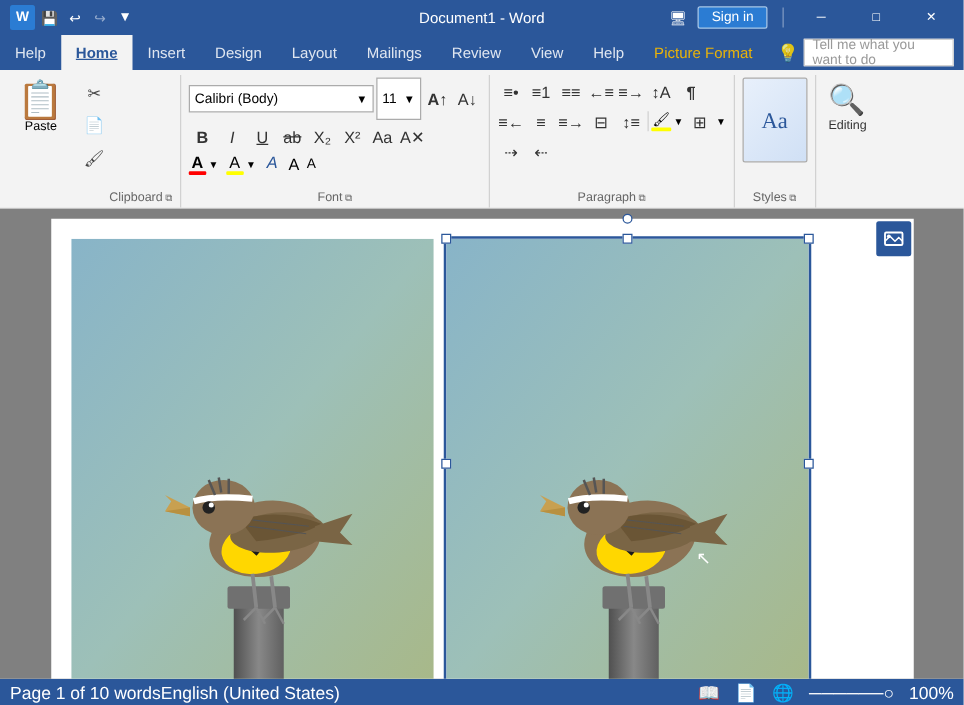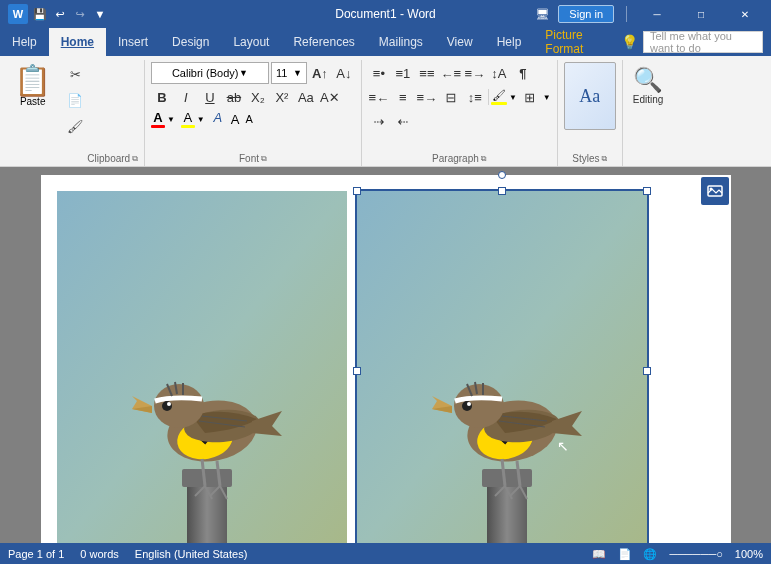--- a/index.html
+++ b/index.html
@@ -27,22 +27,22 @@
 
     .ribbon-content { display: flex; align-items: stretch; padding: 4px 2px 0; background: #f3f3f3; height: 110px; }
     .ribbon-group { display: flex; flex-direction: column; align-items: center; border-right: 1px solid #d1d1d1; padding: 2px 6px; min-width: fit-content; }
     .ribbon-group-content { display: flex; align-items: flex-start; flex: 1; gap: 2px; }
     .ribbon-group-label-row { display: flex; align-items: center; gap: 2px; }
     .paste-btn { display: flex; flex-direction: column; align-items: center; cursor: pointer; padding: 4px 6px; border-radius: 2px; }
     .clipboard-right { display: flex; flex-direction: column; gap: 2px; margin-left: 2px; }
     .small-btn { display: flex; align-items: center; justify-content: center; width: 24px; height: 24px; cursor: pointer; border-radius: 2px; font-size: 13px; color: #444; }
 
     
-    .font-selector { display: flex; align-items: center; border: 1px solid #ababab; background: white; height: 22px; width: 118px; padding: 0 20px; cursor: text; }
-    .font-size-selector { display: flex; align-items: center; border: 1px solid #ababab; background: white; height: 22px; width: 36px; padding: 4px 4px; cursor: text; }
+    .font-selector { display: flex; align-items: center; border: 1px solid #ababab; background: white; height: 22px; width: 148px; padding: 0 4px; cursor: text; }
+    .font-size-selector { display: flex; align-items: center; border: 1px solid #ababab; background: white; height: 22px; width: 36px; padding: 16px 4px; cursor: text; }
     .font-row { display: flex; gap: 2px; align-items: center; }
     .font-btn { display: flex; align-items: center; justify-content: center; width: 22px; height: 22px; cursor: pointer; border-radius: 2px; font-size: 13px; color: #333; }
     .font-btn.bold { font-weight: bold; font-size: 13px; }
     .font-btn.italic { font-style: italic; }
     .font-btn.underline { text-decoration: underline; }
     .font-group-col { display: flex; flex-direction: column; gap: 2px; }
     .editing-btn { display: flex; flex-direction: column; align-items: center; cursor: pointer; padding: 4px; border-radius: 2px; }
 
     
     .doc-area { background: #808080; height: calc(564px - 28px - 28px - 110px - 22px); display: flex; justify-content: center; align-items: flex-start; padding: 8px; overflow: hidden; position: relative; }
@@ -60,21 +60,21 @@
     .handle.ml { top: 50%; left: -4px; transform: translateY(-50%); cursor: w-resize; }
     .handle.mr { top: 50%; right: -4px; transform: translateY(-50%); cursor: e-resize; }
     .handle.rot { top: -20px; left: 50%; transform: translateX(-50%); cursor: grab; border-radius: 50%; }
 
     
     .tell-me { display: flex; align-items: center; border: 1px solid #d1d1d1; background: white; height: 22px; padding: 0 6px; width: 120px; margin: auto 0; font-size: 11px; color: #999; }
 
     
     .pic-format-icon { position: absolute; top: 8px; right: 8px; width: 28px; height: 28px; background: #2b579a; border-radius: 2px; display: flex; align-items: center; justify-content: center; cursor: pointer; }
 
-    .status-bar { background: #2b579a; height: 22px; display: flex; align-items: center; padding: 0 8px; color: white; font-size: 11px; gap: 16px; }
+    .status-bar { background: #2b579a; height: 22px; display: flex; align-items: center; padding: 0 8px; color: white; font-size: 14px; }
     .status-right { margin-left: auto; display: flex; gap: 12px; align-items: center; }
 
     .ribbon-help { display: flex; align-items: center; margin-left: auto; }
 
     .title-section { position: absolute; left: 50%; transform: translateX(-50%); display: flex; align-items: center; gap: 4px; color: white; font-size: 12px; }
 
     .separator { width: 1px; height: 16px; background: rgba(255,255,255,0.4); margin: 0 4px; }
 
     .font-underline-row { display: flex; gap: 2px; align-items: center; }
     .color-bar { height: 3px; width: 14px; border-radius: 1px; }
@@ -104,22 +104,22 @@
   </div>
 </div>
 
 <div class="ribbon">
   <div class="ribbon-tabs">
     <div class="ribbon-tab">Help</div>
     <div class="ribbon-tab active">Home</div>
     <div class="ribbon-tab">Insert</div>
     <div class="ribbon-tab">Design</div>
     <div class="ribbon-tab">Layout</div>
-    <div class="ribbon-tab">References</div>
     <div class="ribbon-tab">Mailings</div>
+    <div class="ribbon-tab">Review</div>
     <div class="ribbon-tab">View</div>
     <div class="ribbon-tab">Help</div>
     <div class="ribbon-tab" style="color:#eab308;">Picture Format</div>
     <div class="ribbon-help" style="margin-left:auto; display:flex; align-items:center; gap:4px; padding-right:8px;">
       <div style="color:rgba(255,255,255,0.85); font-size:14px;">💡</div>
       <div class="tell-me">
         <span style="font-size:11px; color:#999;">Tell me what you want to do</span>
       </div>
 
     </div>

